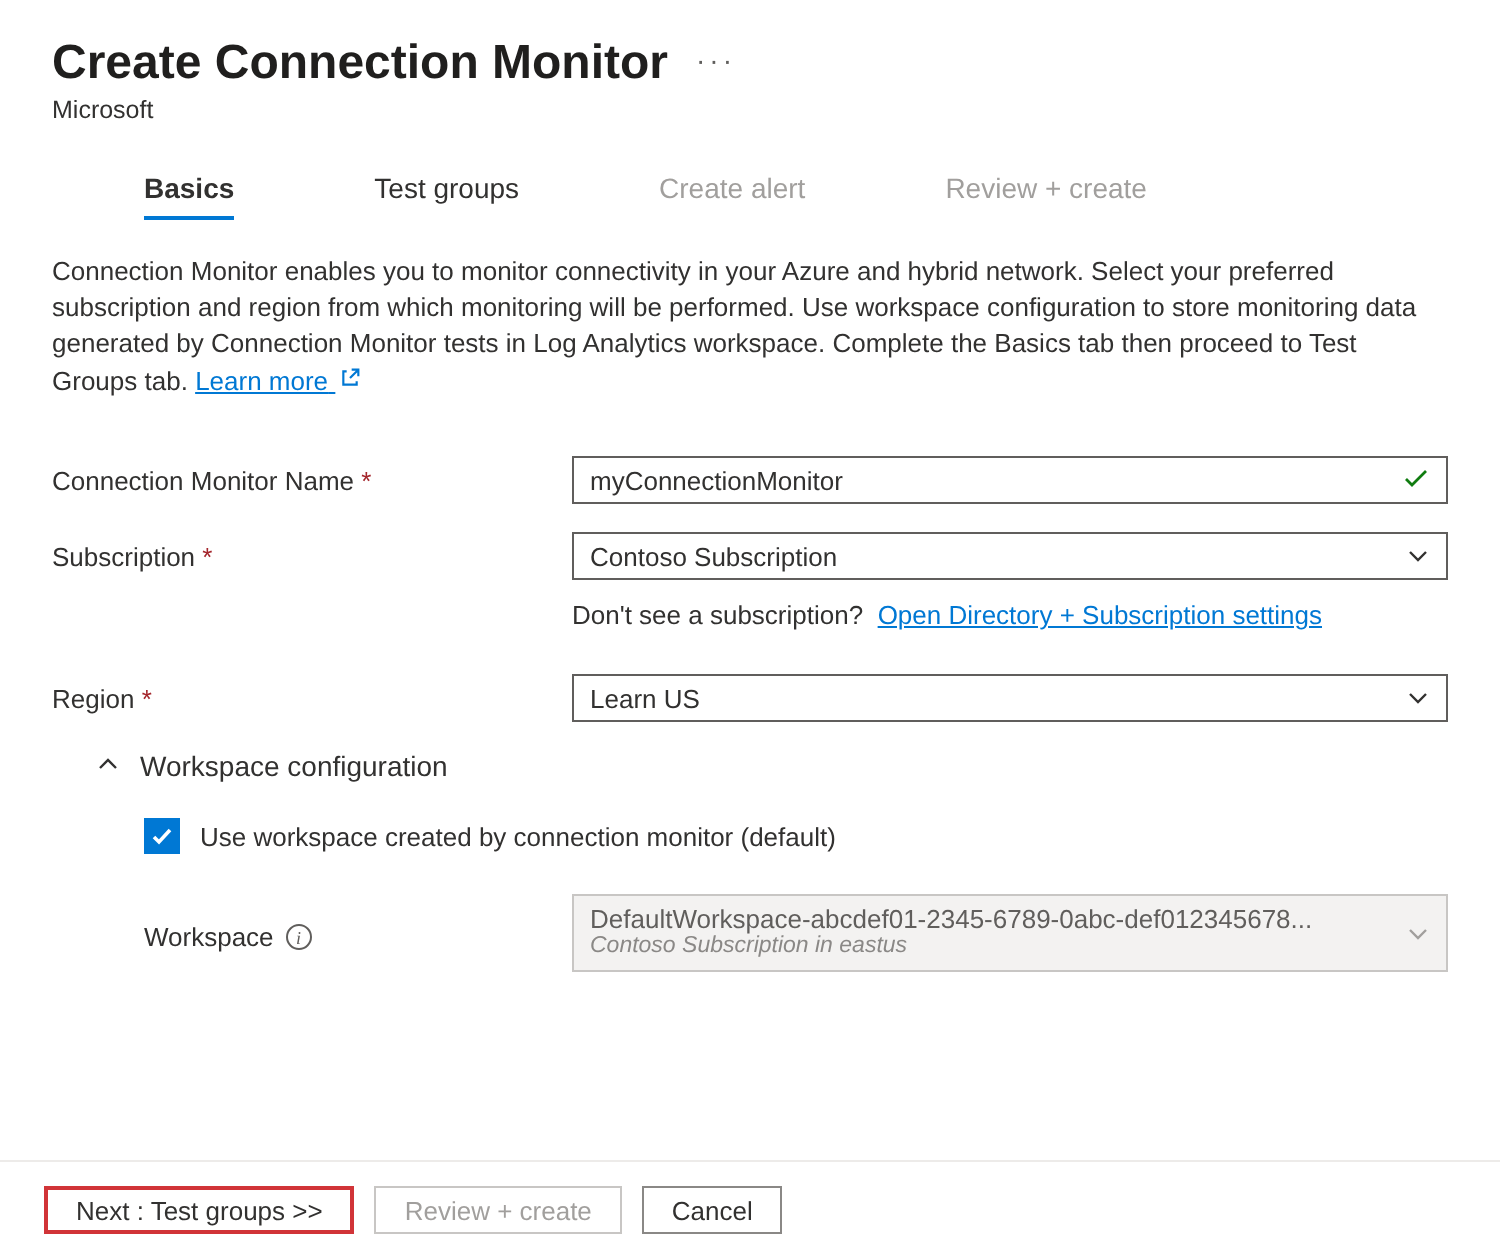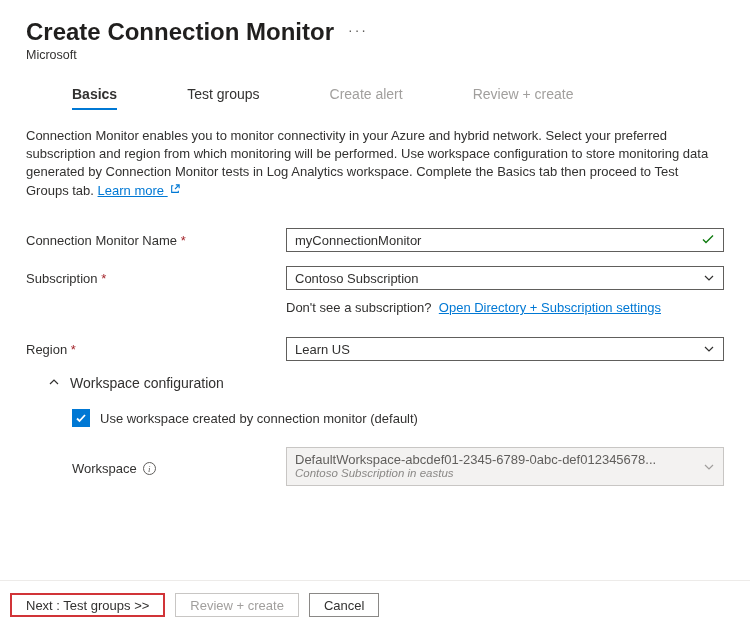--- a/index.html
+++ b/index.html
@@ -75,21 +75,21 @@
     flex:1; border:1px solid #c8c6c4; background:#f3f2f1; padding:4px 8px 6px 8px;
     position:relative; display:flex; flex-direction:column; justify-content:center;
     min-height: 38px;
   }
   .disabled-select .primary { font-size:13px; color:#605e5c; white-space:nowrap; overflow:hidden; text-overflow:ellipsis; padding-right:18px;}
   .disabled-select .secondary { font-size:11.5px; font-style:italic; color:#8a8886; }
   .disabled-select .chevron { position:absolute; right:8px; top:50%; transform: translateY(-50%);}
 
   .footer {
     position:absolute; left:0; right:0; bottom:0;
-    border-top:1px solid #edebe9; padding:12px 10px;
+    border-top:1px solid #edebe9; padding:12px 22px;
     display:flex; gap:10px; background:#fff;
   }
   .btn {
     height:24px; padding:0 14px; font-size:13px; font-family:inherit;
     border:1px solid #8a8886; background:#fff; cursor:pointer;
     display:inline-flex; align-items:center; color:#323130;
   }
   .btn.primary-highlight { border:2px solid #d13438; color:#323130; font-weight:400;}
   .btn.disabled { color:#a19f9d; border-color:#c8c6c4; cursor:default;}
 </style>

